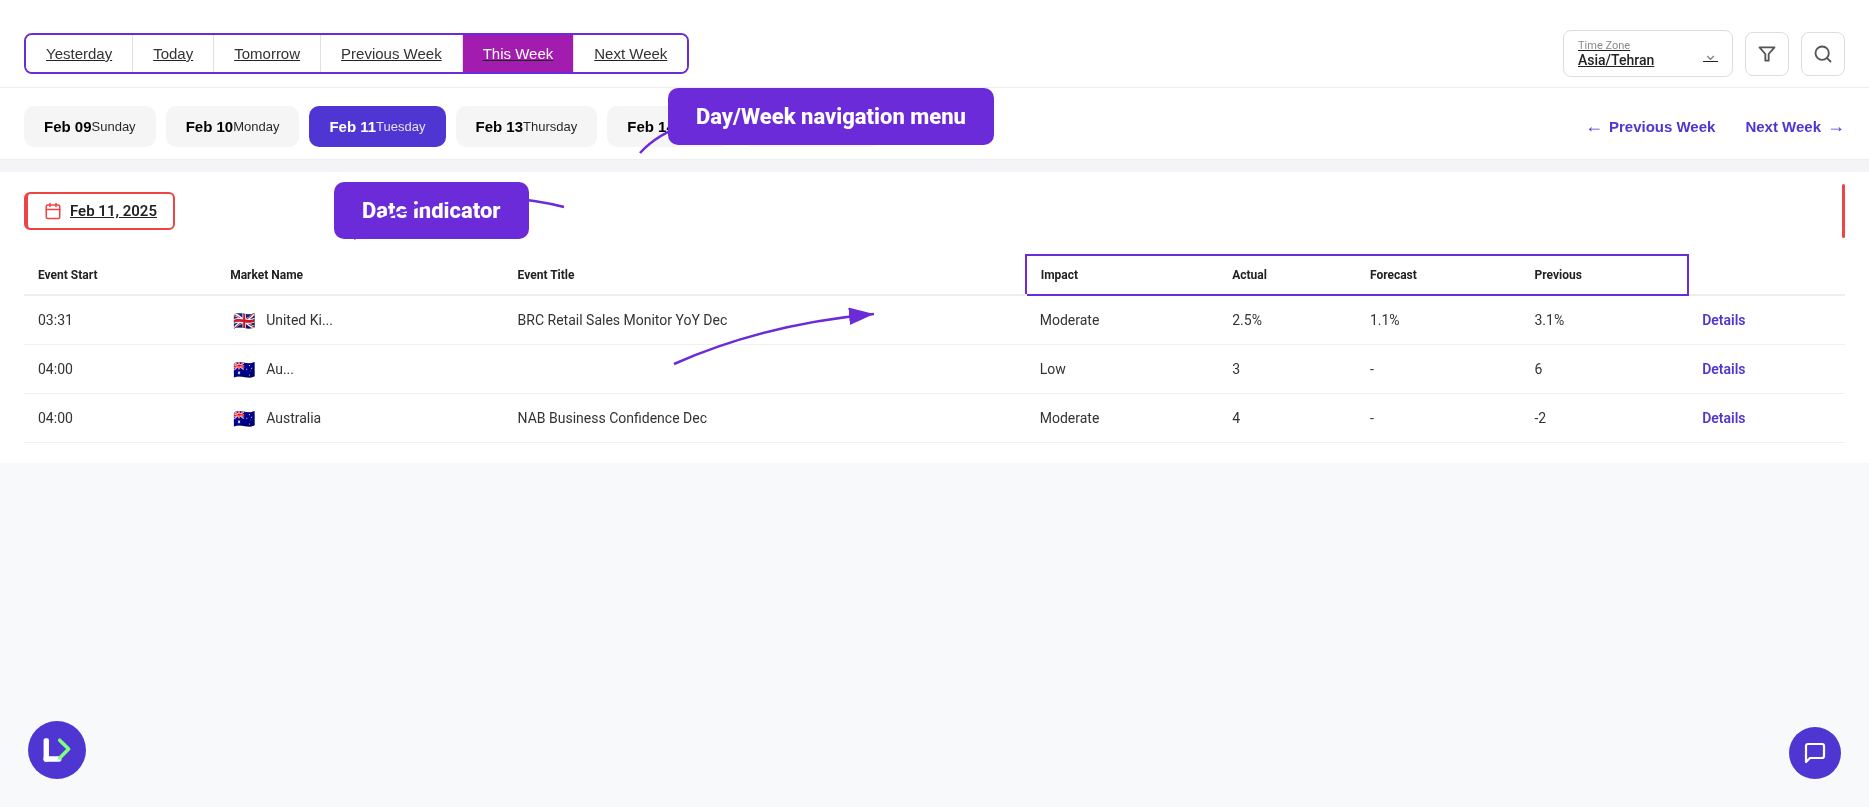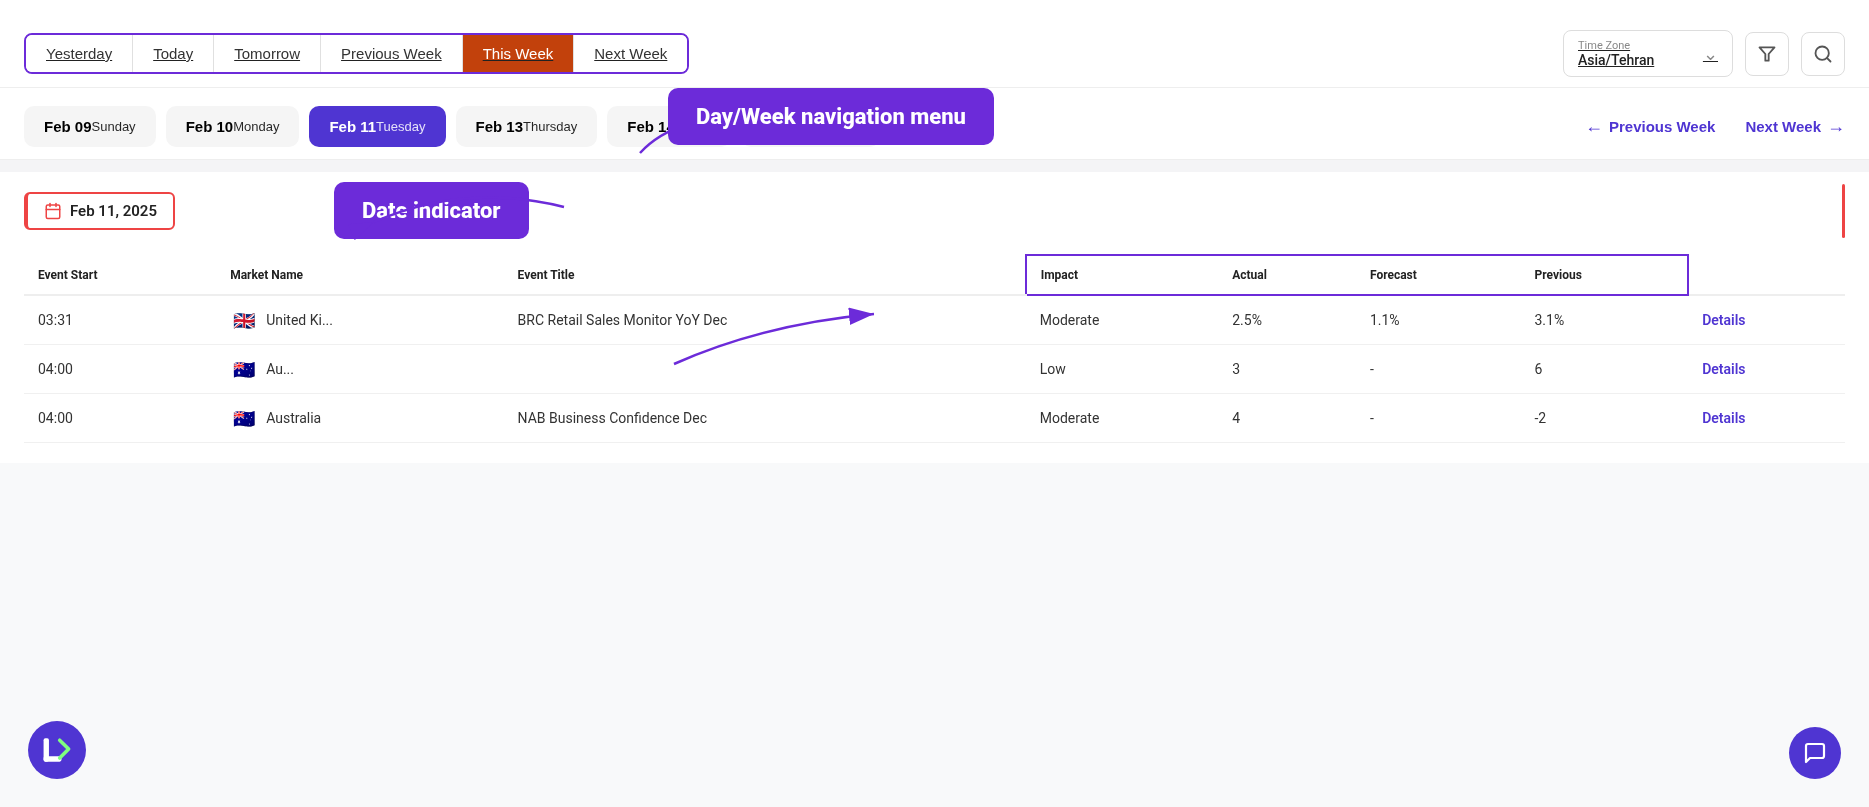--- a/index.html
+++ b/index.html
@@ -33,21 +33,21 @@
       cursor: pointer;
       background: #fff;
       color: #333;
       border: none;
       border-right: 1px solid #e0e0e0;
       transition: background 0.15s;
       white-space: nowrap;
     }
     .nav-pill:last-child { border-right: none; }
     .nav-pill.active {
-      background: #c2410c;
+      background: #a21caf;
       color: #fff;
     }
     .top-right {
       display: flex;
       align-items: center;
       gap: 12px;
     }
     .timezone-select {
       display: flex;
       align-items: center;
@@ -129,20 +129,21 @@
       gap: 8px;
       border: 2px solid #e44;
       border-left: 4px solid #e44;
       border-radius: 6px;
       padding: 8px 16px;
       font-size: 15px;
       font-weight: 600;
       color: #222;
       background: #fff;
       cursor: pointer;
+      text-decoration: underline;
     }
     .annotation-box-1 {
       background: #6c2bd9;
       color: #fff;
       border-radius: 10px;
       padding: 16px 28px;
       font-size: 22px;
       font-weight: 800;
       margin-left: 18px;
     }

